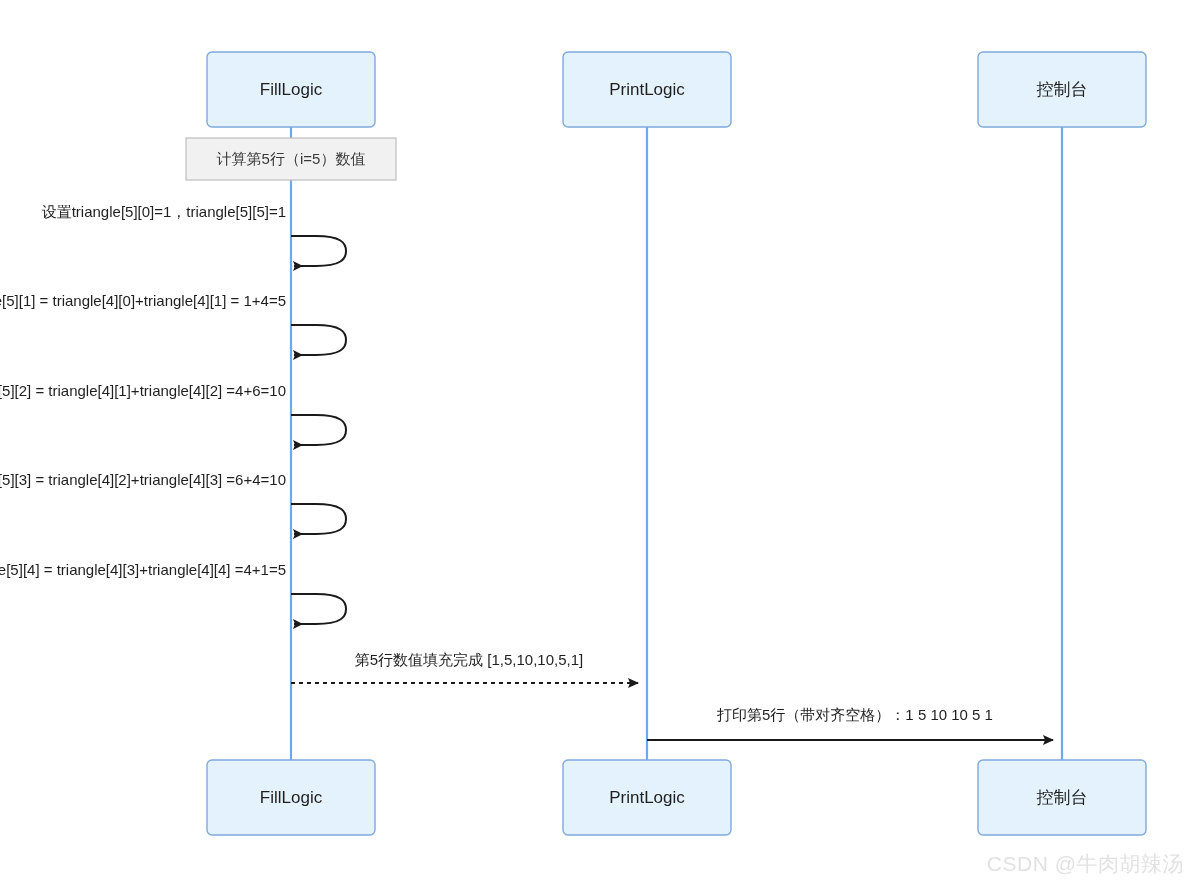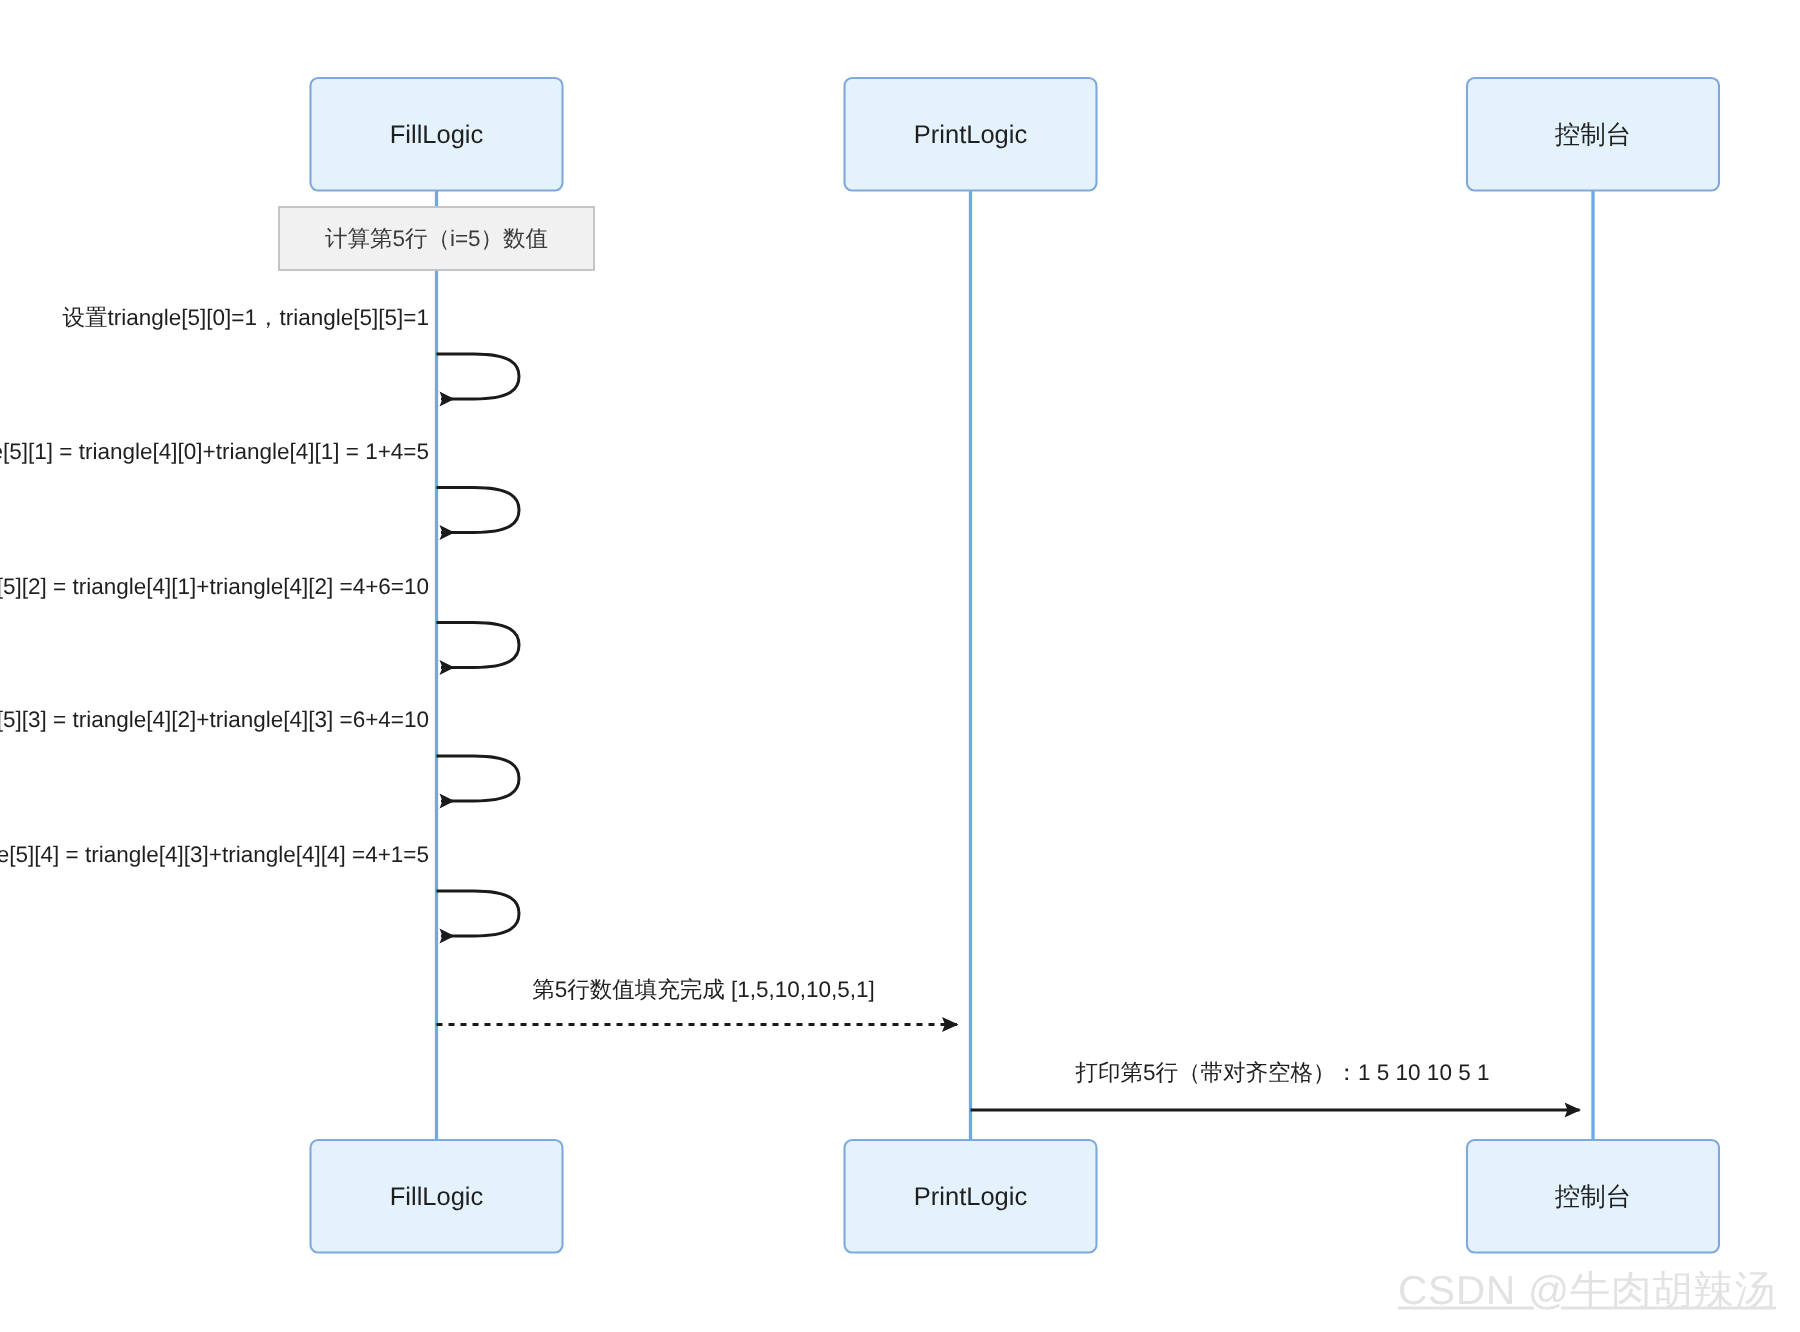--- a/index.html
+++ b/index.html
@@ -77,26 +77,25 @@
     stroke: #1a1a1a;
     stroke-width: 2;
     fill: none;
     stroke-dasharray: 4 4;
   }
   .watermark {
     position: absolute;
     right: 16px;
     bottom: 10px;
     font-family: "Liberation Sans", "DejaVu Sans", sans-serif;
-    font-size: 27px;
+    font-size: 21px;
     color: #E2E2E2;
     letter-spacing: 0.5px;
     user-select: none;
     white-space: nowrap;
-    text-decoration: underline;
   }
 </style>
 </head>
 <body>
 
 <div id="diagram-root">
 
   <svg class="sequence-canvas" viewBox="0 0 1200 888">
     <defs>
       <marker id="arrow-left" markerWidth="12" markerHeight="12" refX="9" refY="5" orient="auto" markerUnits="userSpaceOnUse">

